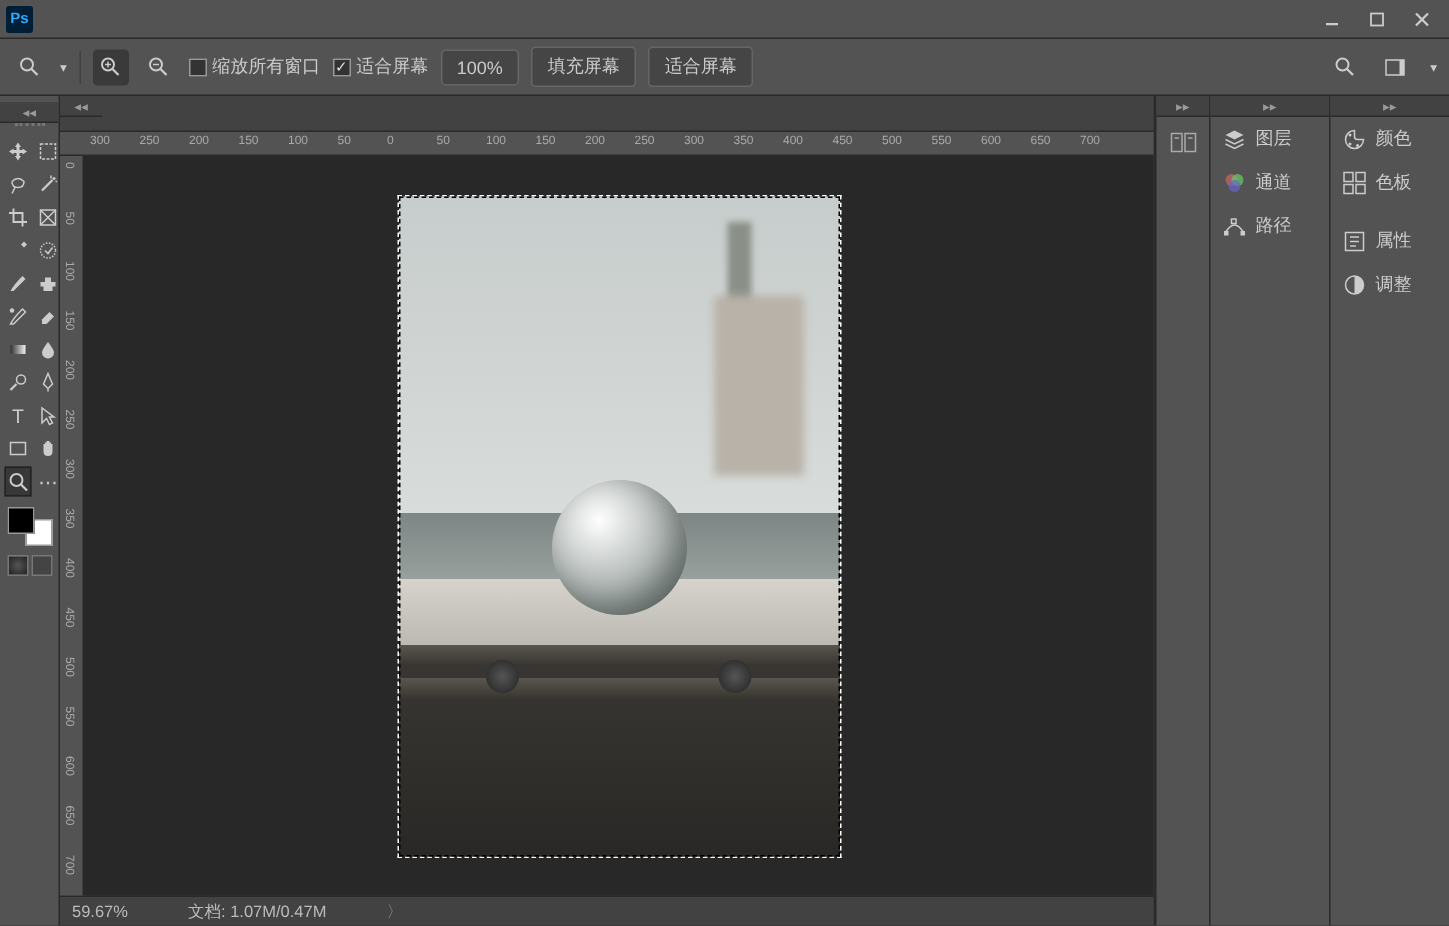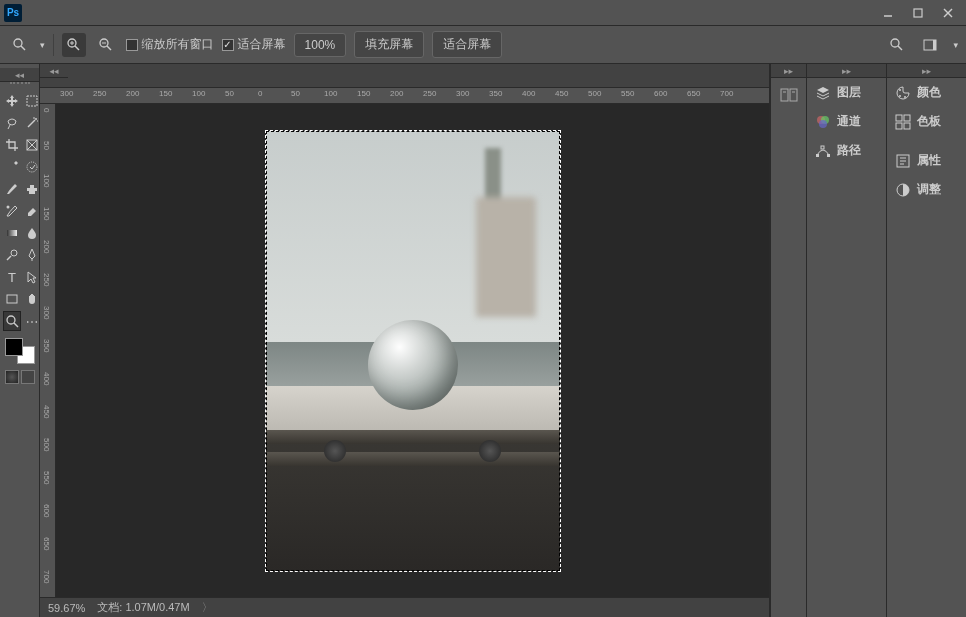--- a/index.html
+++ b/index.html
@@ -45,26 +45,26 @@
 .bldg { position: absolute; right: 8%; top: 15%; width: 60px; height: 120px; background: #b8b2a8; filter: blur(3px); border-radius: 4px 4px 0 0; }
 .tower { position: absolute; right: 20%; top: 4%; width: 16px; height: 60px; background: #8a9088; filter: blur(2px); }
 .water { position: absolute; top: 48%; left: 0; right: 0; height: 14%; background: linear-gradient(#7d8684, #a3aaa8); }
 .ledge { position: absolute; top: 58%; left: 0; right: 0; height: 12%; background: linear-gradient(#d6d3cc, #b8b5ae); }
 .ball { position: absolute; top: 43%; left: 50%; transform: translateX(-50%); width: 90px; height: 90px; border-radius: 50%; background: radial-gradient(circle at 35% 30%, #fefefe 0%, #d0d4d2 30%, #96a09c 70%, #6d7571 100%); box-shadow: inset -8px -8px 20px rgba(0,0,0,0.3); }
 .rail { position: absolute; bottom: 0; left: 0; right: 0; height: 32%; background: linear-gradient(#3a3834, #2a2826); }
 .rail-bar { position: absolute; left: 0; right: 0; height: 14px; background: linear-gradient(#5a564f, #383530); }
 .rail-bar.t1 { top: 0; }
 .rail-bar.t2 { top: 22px; }
 .knob { position: absolute; width: 22px; height: 22px; background: radial-gradient(#555, #222); border-radius: 50%; top: 10px; }
-.status-bar { height: 20px; background: #424242; display: flex; align-items: center; padding: 0 8px; font-size: 11px; color: #bbb; gap: 12px; border-top: 1px solid #2a2a2a; }
+.status-bar { height: 20px; background: #424242; display: flex; align-items: center; padding: 0 8px; font-size: 11px; color: #bbb; gap: 40px; border-top: 1px solid #2a2a2a; }
 .right-panels { display: flex; background: #535353; border-left: 1px solid #2a2a2a; }
 .panel-col { width: 80px; border-left: 1px solid #2a2a2a; }
 .panel-col.narrow { width: 36px; }
 .panel-head { height: 14px; background: #424242; border-bottom: 1px solid #2a2a2a; display: flex; align-items: center; justify-content: center; font-size: 9px; color: #999; }
-.panel-btn { display: flex; align-items: center; gap: 6px; padding: 6px 8px; cursor: pointer; font-weight: bold; }
+.panel-btn { display: flex; align-items: center; gap: 6px; padding: 6px 8px; cursor: pointer; }
 .picon { width: 16px; height: 16px; display: flex; align-items: center; justify-content: center; }
 svg { display: block; }
 .sep { height: 10px; }
 </style>
 </head>
 <body>
 
 <div class="titlebar">
   <div class="ps-logo">Ps</div>
   <div class="win-controls">

